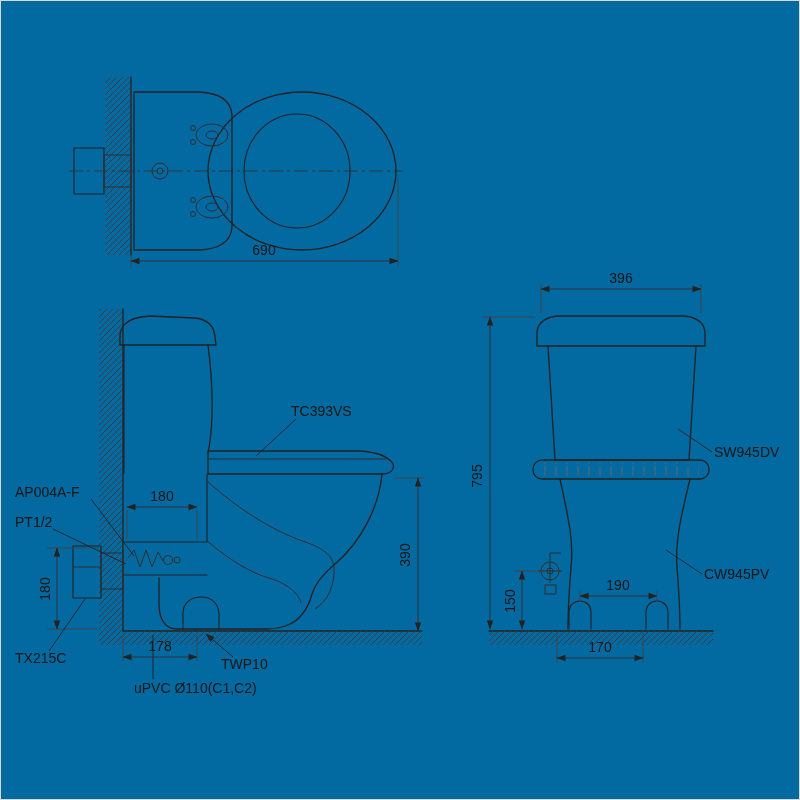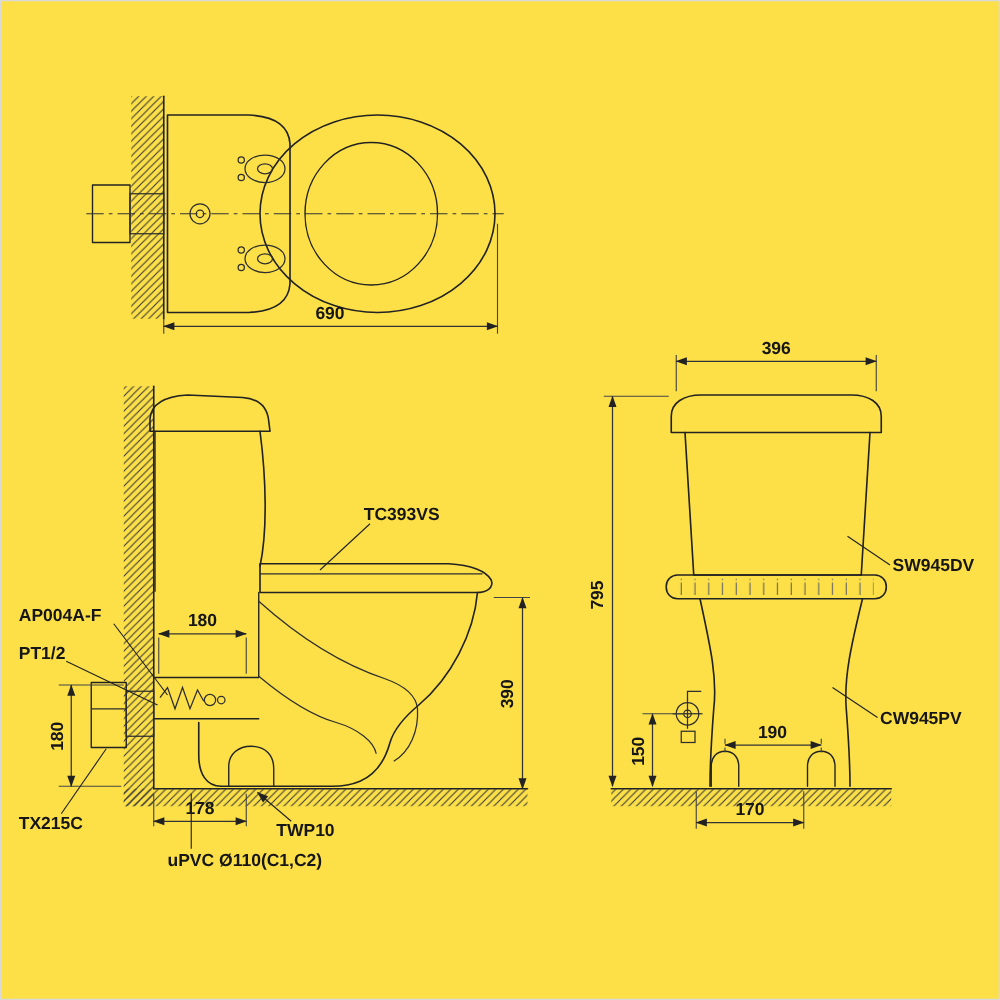--- a/index.html
+++ b/index.html
@@ -1,20 +1,19 @@
 <!DOCTYPE html>
 <html><head>
 <meta charset="utf-8">
 <style>
   html,body{margin:0;padding:0;background:#ffffff;}
   .sheet{
-    width:800px;height:800px;position:relative;background:#fde047;
+    width:800px;height:800px;position:relative;background:#0369a1;
     border:1px solid #d9d9d9;box-sizing:border-box;
     font-family:"Liberation Sans","DejaVu Sans",sans-serif;
-    font-weight:bold;
   }
   svg{display:block}
   svg text{
     font-family:"Liberation Sans","DejaVu Sans",sans-serif;
     font-size:14px;fill:#161616;
   }
   .mid{text-anchor:middle}
   .ln  {fill:none;stroke:#222;stroke-width:1.3;stroke-linecap:round;stroke-linejoin:round}
   .ln2 {fill:none;stroke:#222;stroke-width:1.1;stroke-linecap:round;stroke-linejoin:round}
   .thin{fill:none;stroke:#2e2e2e;stroke-width:1}

